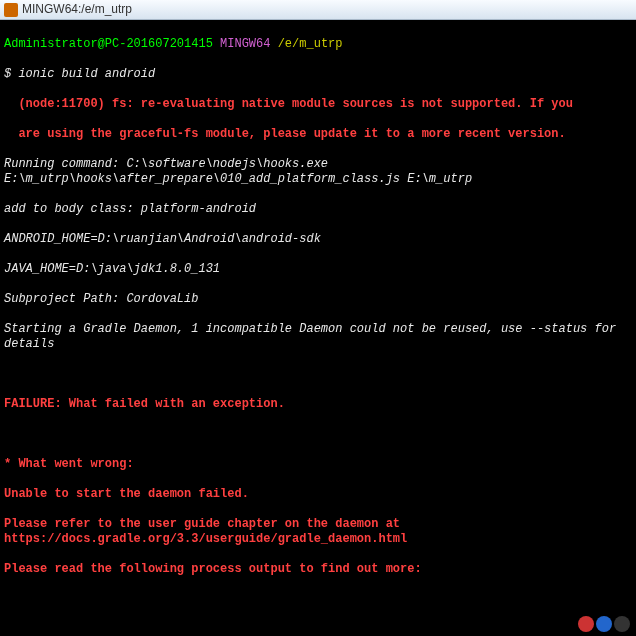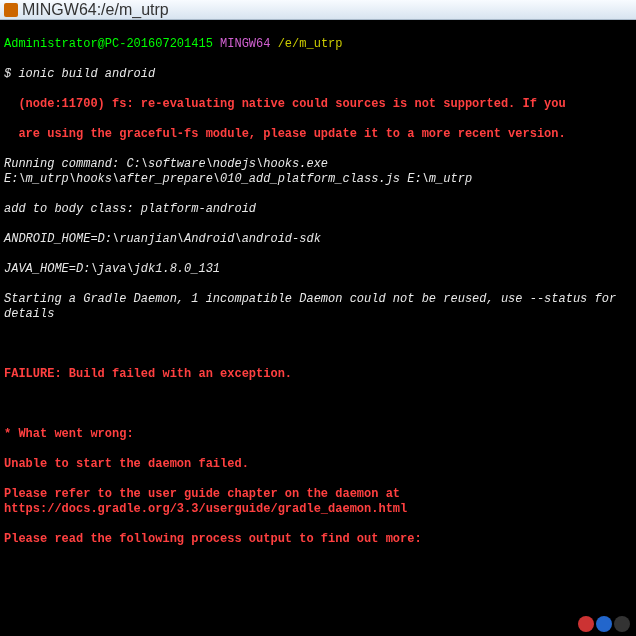--- a/index.html
+++ b/index.html
@@ -13,21 +13,21 @@
     overflow: hidden;
   }
   .titlebar {
     height: 20px;
     background: linear-gradient(to bottom, #f8fbff, #d8e4f0);
     border-bottom: 1px solid #a8b8c8;
     display: flex;
     align-items: center;
     padding: 0 4px;
     font-family: "Segoe UI", Tahoma, sans-serif;
-    font-size: 16px;
+    font-size: 12px;
     color: #333;
   }
   .title-icon {
     width: 14px; height: 14px; margin-right: 4px;
     background: #cc6600; border-radius: 2px;
     display: inline-block;
   }
   .terminal {
     background: #000;
     color: #c0c0c0;
@@ -61,29 +61,30 @@
 <body>
 
 <div class="titlebar">
   <span class="title-icon"></span>
   <span>MINGW64:/e/m_utrp</span>
 </div>
 
 <div class="terminal">
 <span class="line"><span class="green">Administrator@PC-201607201415</span> <span class="magenta">MINGW64</span> <span class="yellow">/e/m_utrp</span></span>
 <span class="line white">$ ionic build android</span>
-<span class="line red">  (node:11700) fs: re-evaluating native could sources is not supported. If you</span>
+<span class="line red">  (node:11700) fs: re-evaluating native module sources is not supported. If you</span>
 <span class="line red">  are using the graceful-fs module, please update it to a more recent version.</span>
 <span class="line white">Running command: C:\software\nodejs\hooks.exe E:\m_utrp\hooks\after_prepare\010_add_platform_class.js E:\m_utrp</span>
 <span class="line white">add to body class: platform-android</span>
 <span class="line white">ANDROID_HOME=D:\ruanjian\Android\android-sdk</span>
 <span class="line white">JAVA_HOME=D:\java\jdk1.8.0_131</span>
+<span class="line white">Subproject Path: CordovaLib</span>
 <span class="line white">Starting a Gradle Daemon, 1 incompatible Daemon could not be reused, use --status for details</span>
 <div class="gap"></div>
-<span class="line red">FAILURE: Build failed with an exception.</span>
+<span class="line red">FAILURE: What failed with an exception.</span>
 <div class="gap"></div>
 <span class="line red">* What went wrong:</span>
 <span class="line red">Unable to start the daemon failed.</span>
 <span class="line red">Please refer to the user guide chapter on the daemon at https://docs.gradle.org/3.3/userguide/gradle_daemon.html</span>
 <span class="line red">Please read the following process output to find out more:</span>
 
 
 
 
 

